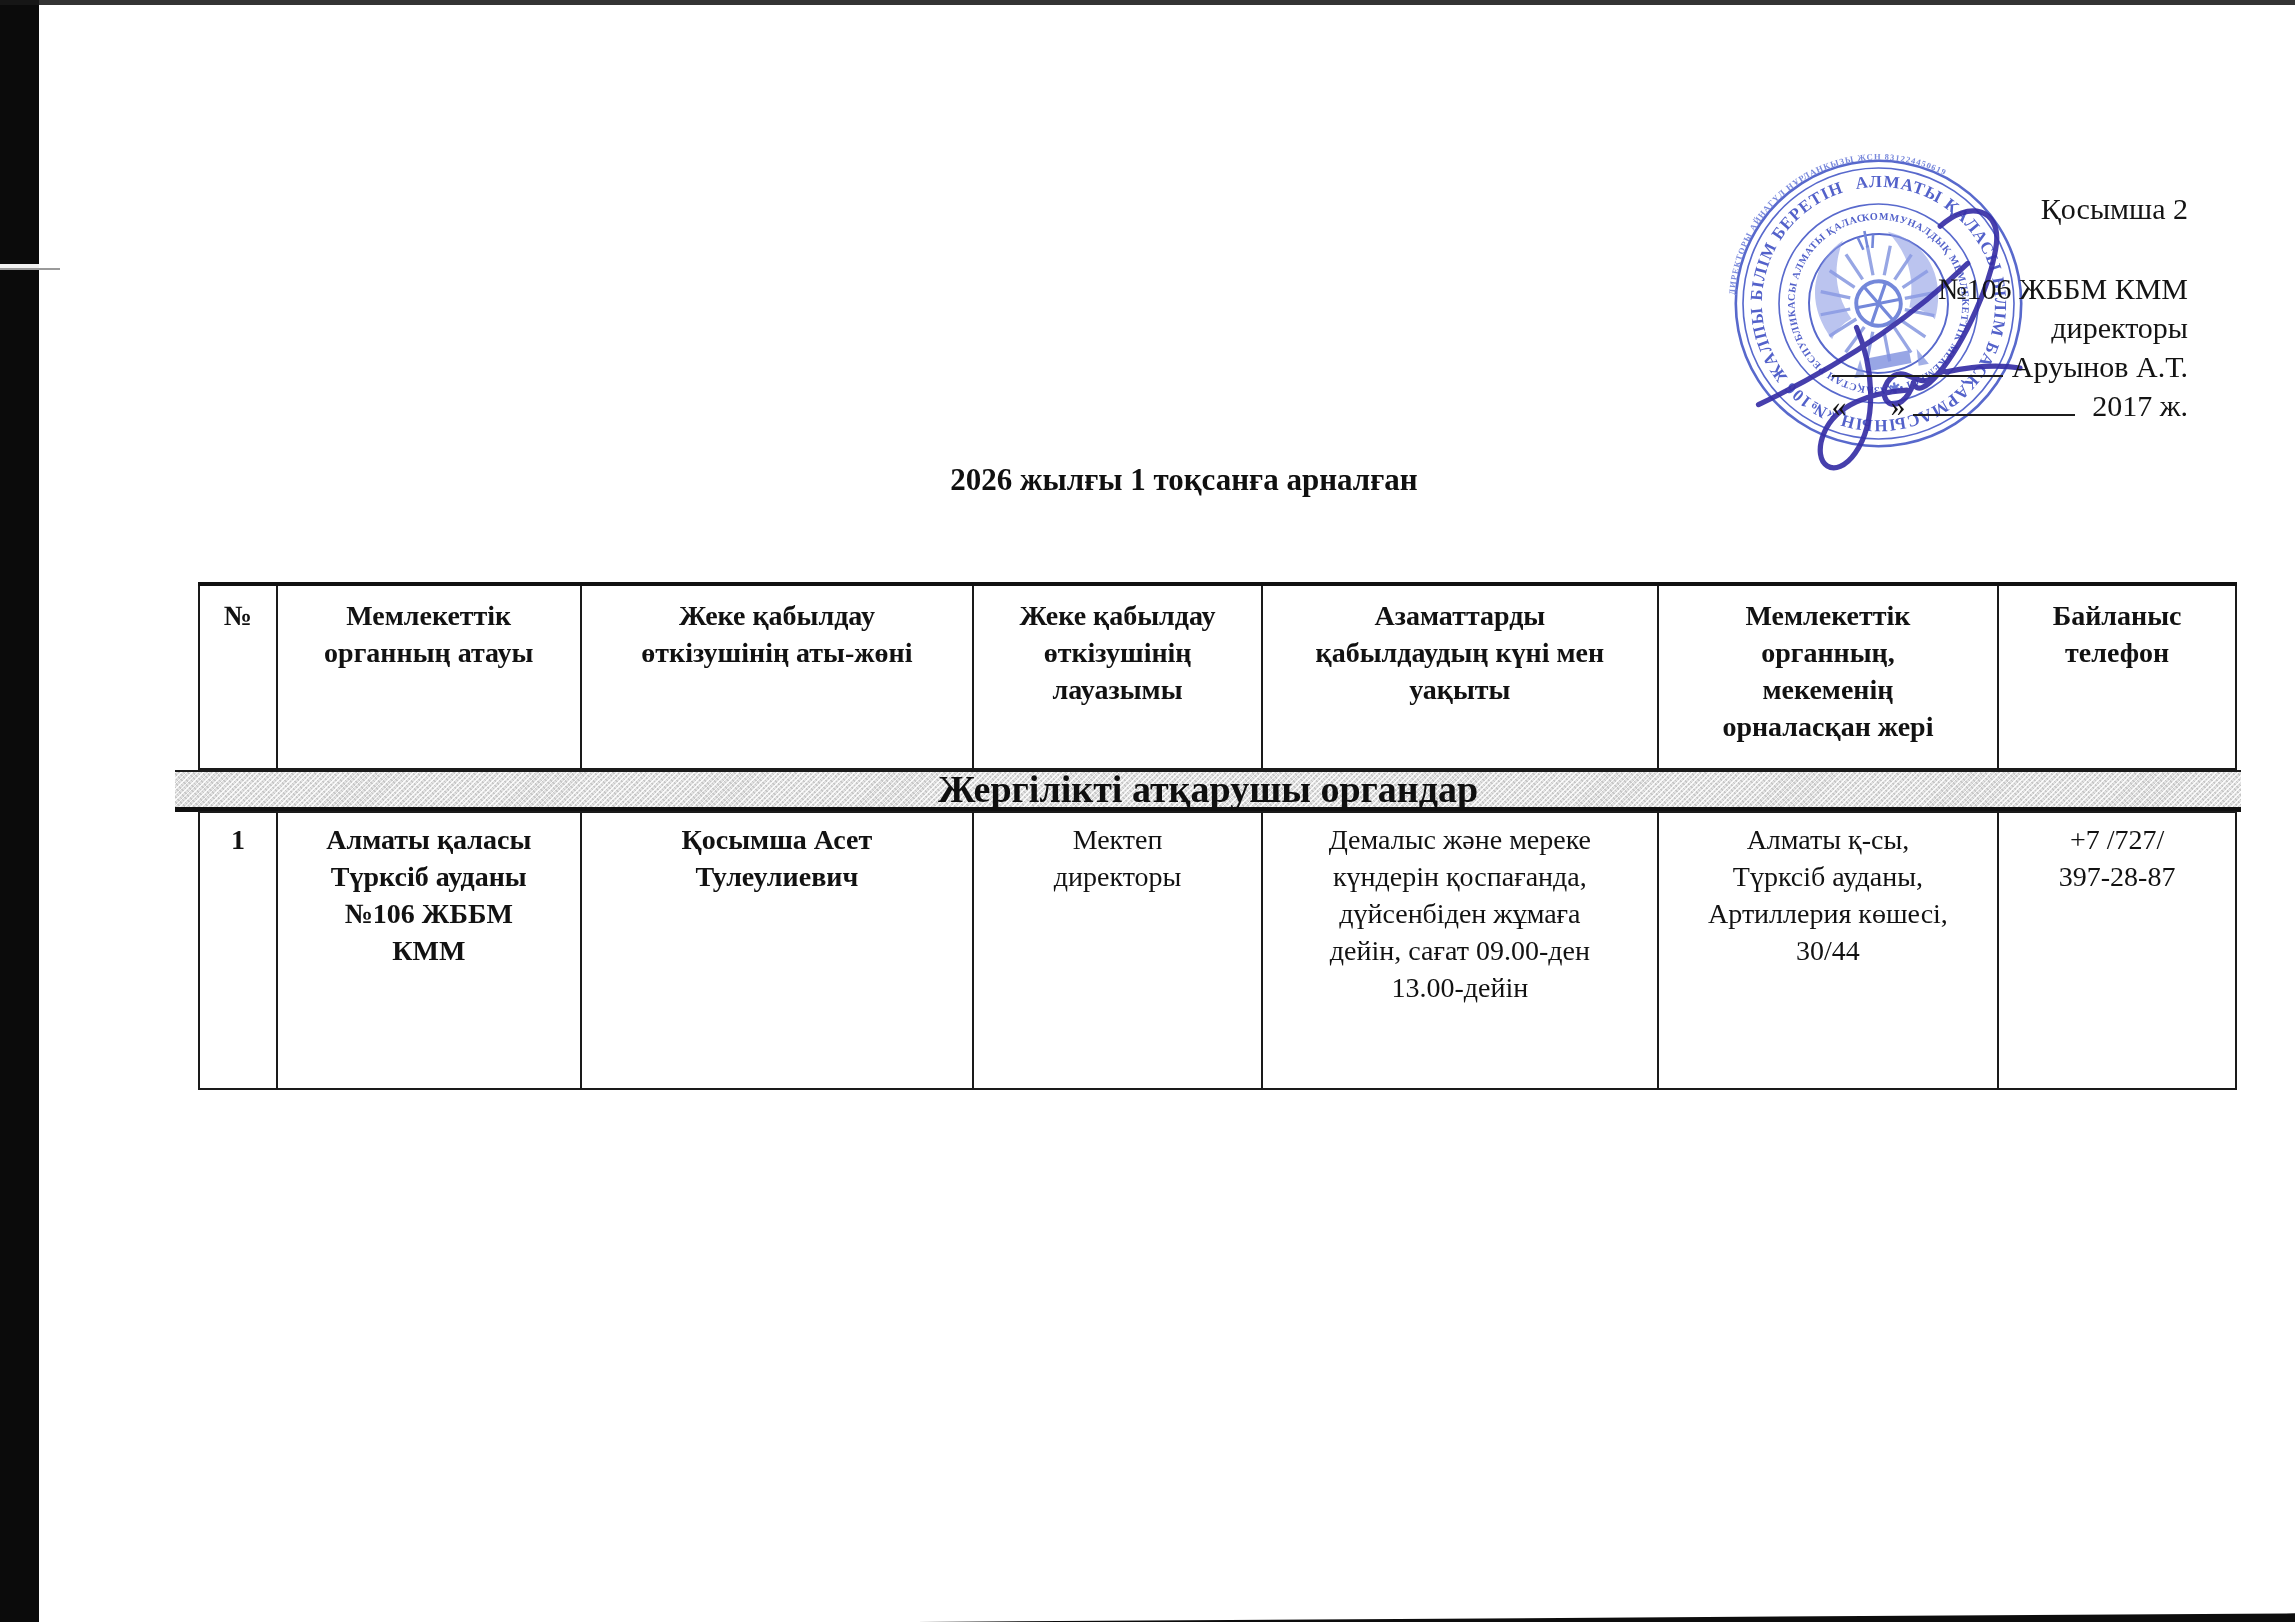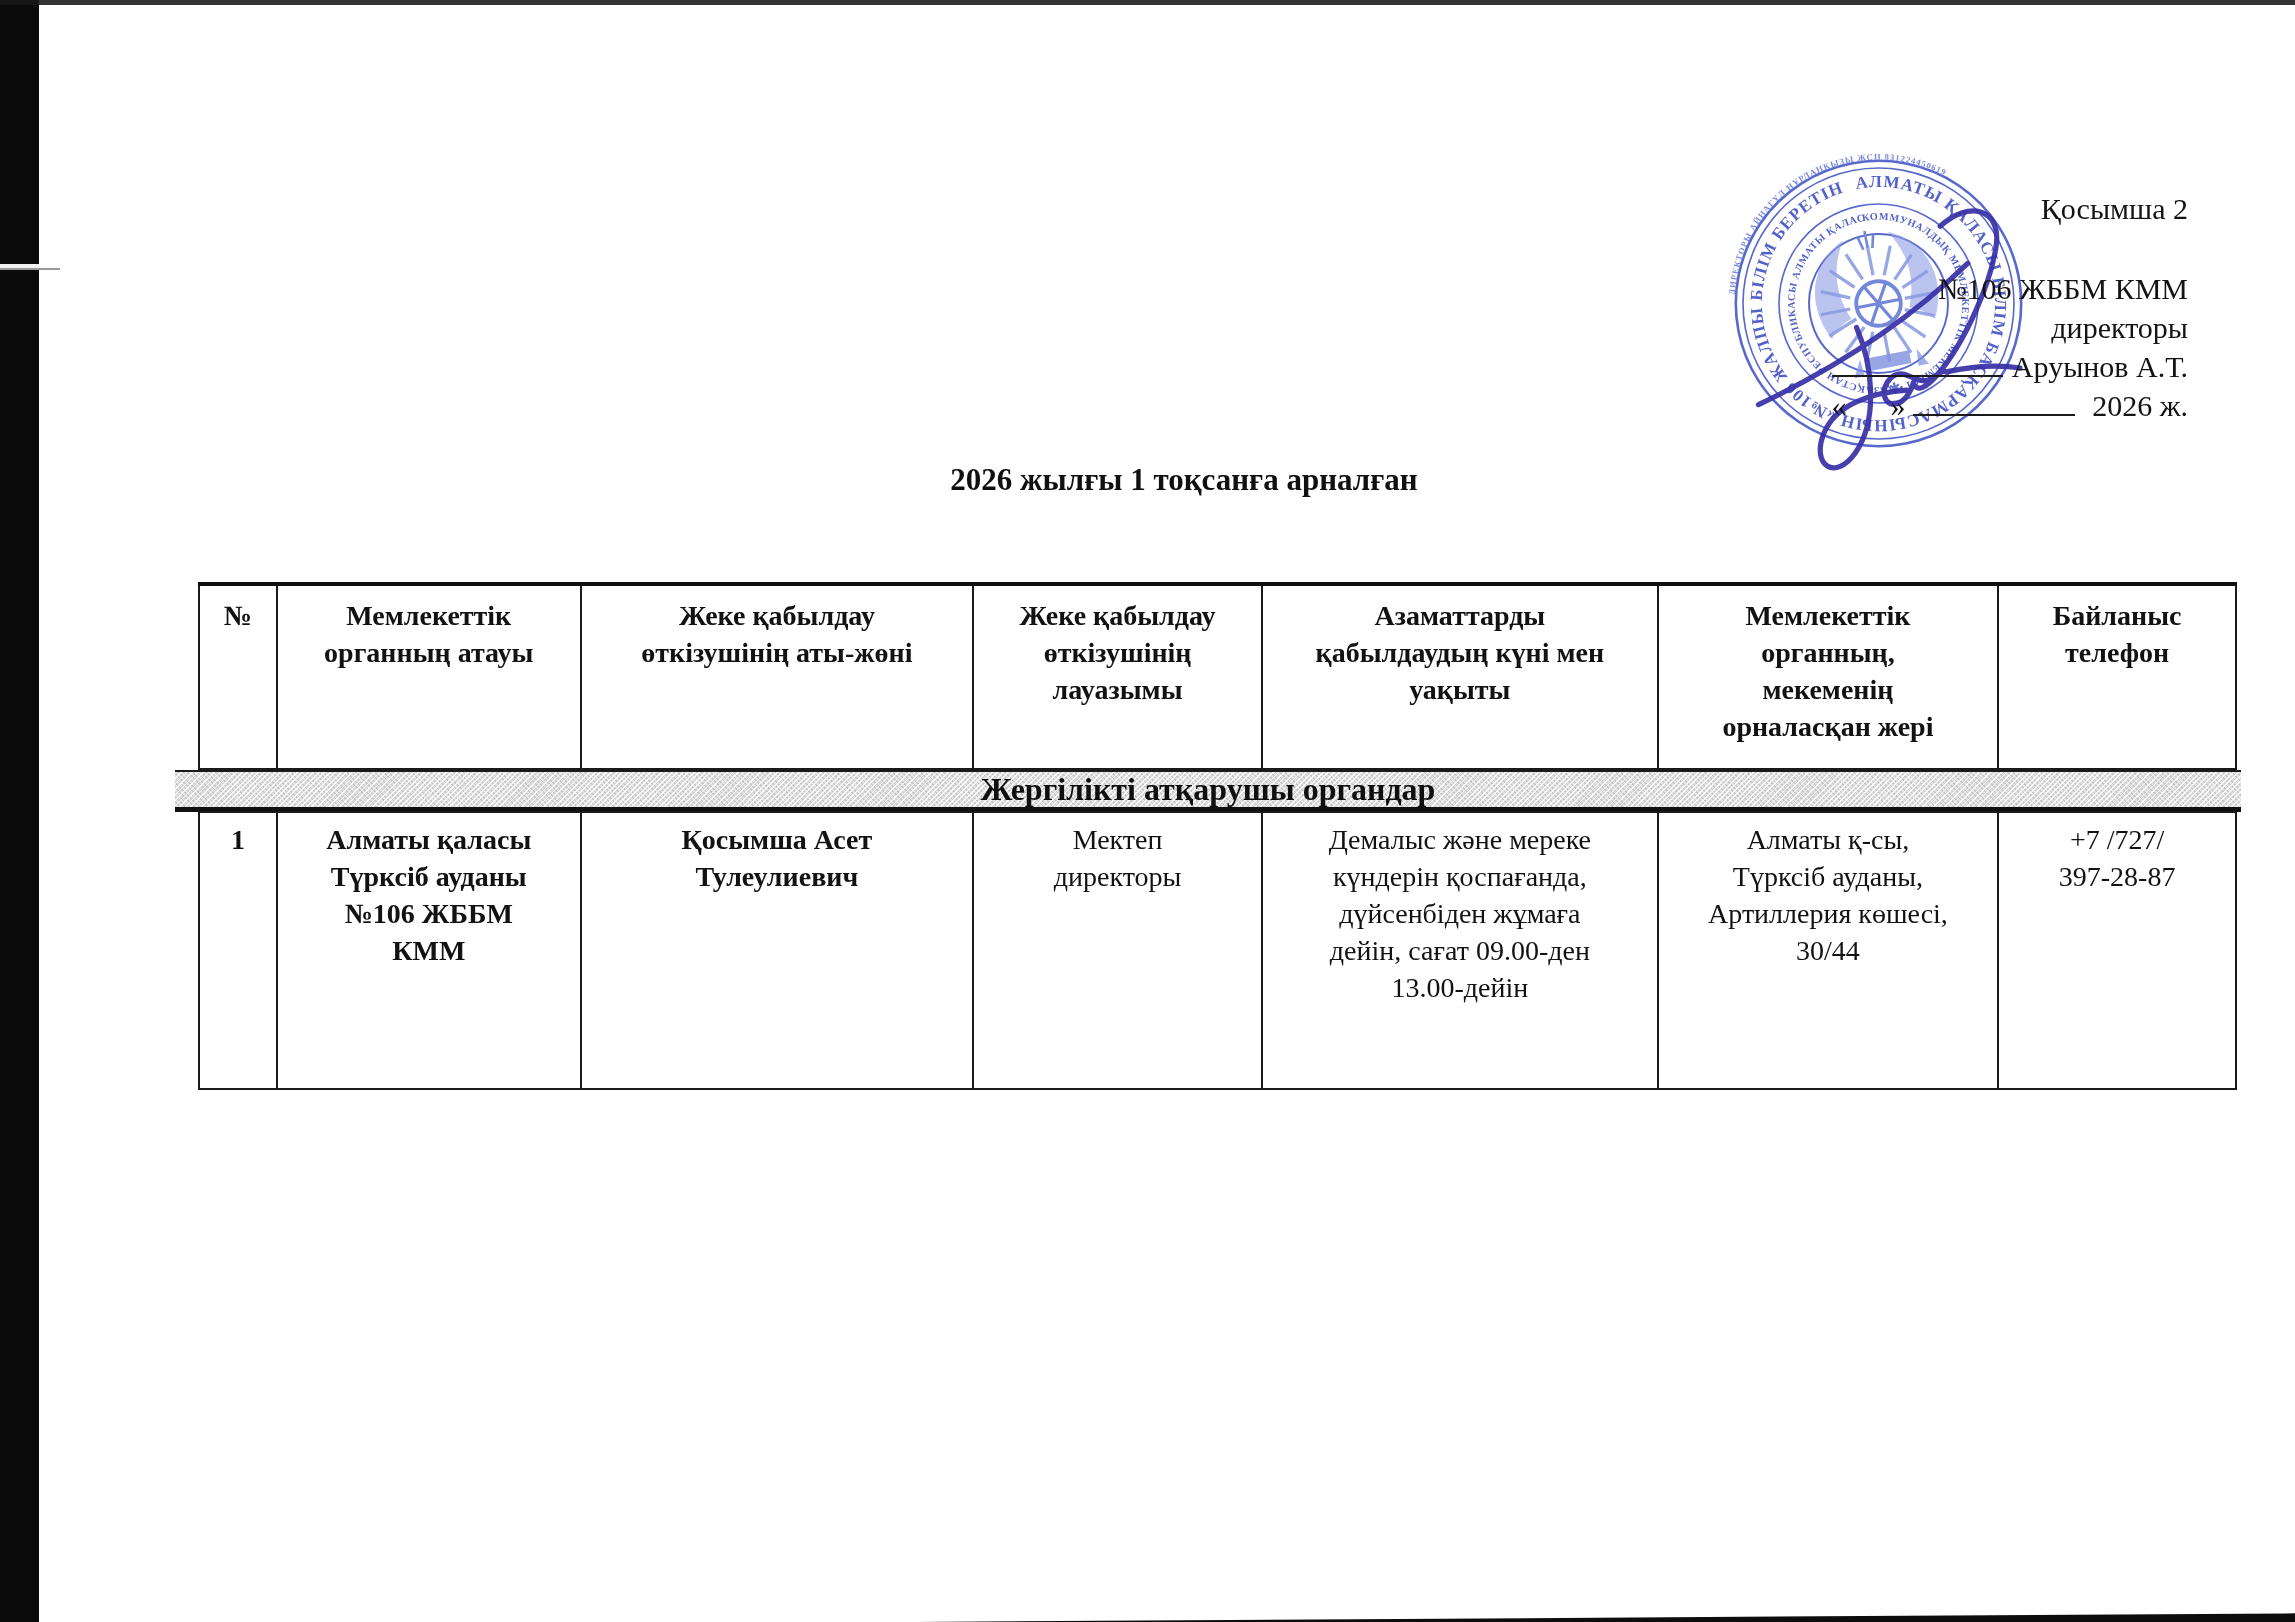--- a/index.html
+++ b/index.html
@@ -51,21 +51,21 @@
   td.bold{font-weight:bold;}
   .cell-time{padding-left:6.5px;padding-right:6.5px;}
   
   .section-band{
     position:absolute;left:175px;top:770px;width:2066px;height:42px;box-sizing:border-box;
     border-top:2px solid #1a1a1a;border-bottom:5.2px solid #101010;
     background-color:#e1e1e1;
     background-image:
       repeating-linear-gradient(135deg, rgba(255,255,255,.85) 0 1.3px, rgba(255,255,255,0) 1.3px 3.9px),
       repeating-linear-gradient(45deg, rgba(140,140,140,.30) 0 1.3px, rgba(140,140,140,0) 1.3px 3.3px);
-    text-align:center;font-weight:bold;font-size:32px;line-height:34px;color:#0f0f0f;
+    text-align:center;font-weight:bold;font-size:38px;line-height:34px;color:#0f0f0f;
   }
 </style>
 </head>
 <body>
 
 <div id="page">
 
   <div class="edge-left"></div>
   <div class="edge-left-notch"></div>
   <div class="edge-left-notch-line"></div>
@@ -135,21 +135,21 @@
       <span class="sp gap14"></span>
       <span>Аруынов А.Т.</span>
     </div>
     <div class="c-line flexline">
       <span>«</span>
       <span class="sp" style="width:44px"></span>
       <span>»</span>
       <span class="sp" style="width:7.9px"></span>
       <span class="uline" style="width:162px"></span>
       <span class="sp" style="width:17px"></span>
-      <span>2026 ж.</span>
+      <span>2017 ж.</span>
     </div>
   </div>
 
   <div class="title">
     <div>2026 жылғы 1 тоқсанға арналған</div>
   </div>
 
   <table class="tbl thead-tbl">
     <colgroup>
       <col style="width:3.82%">

